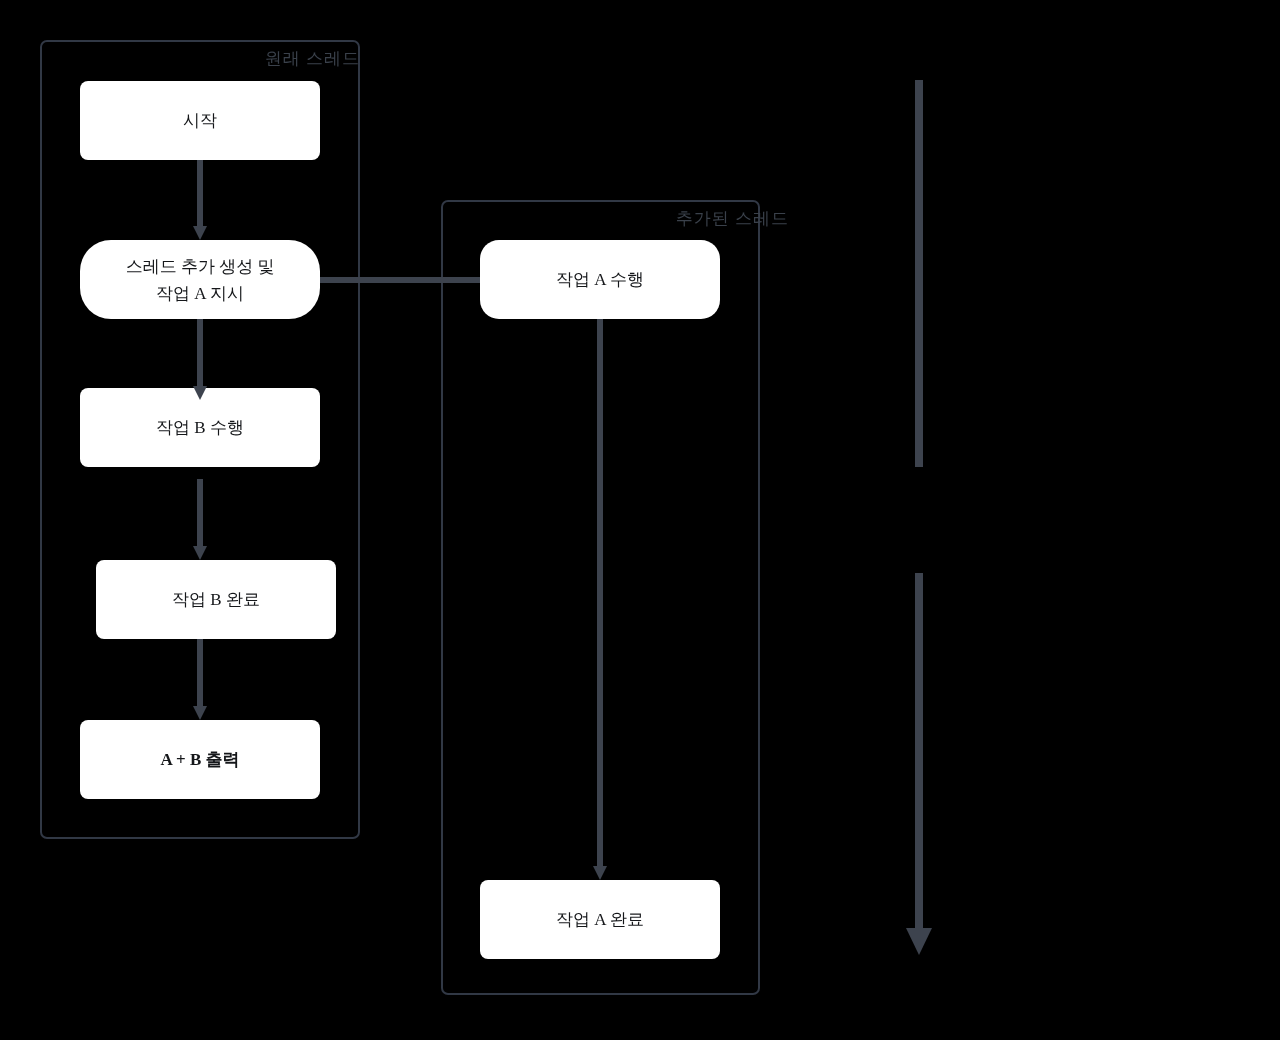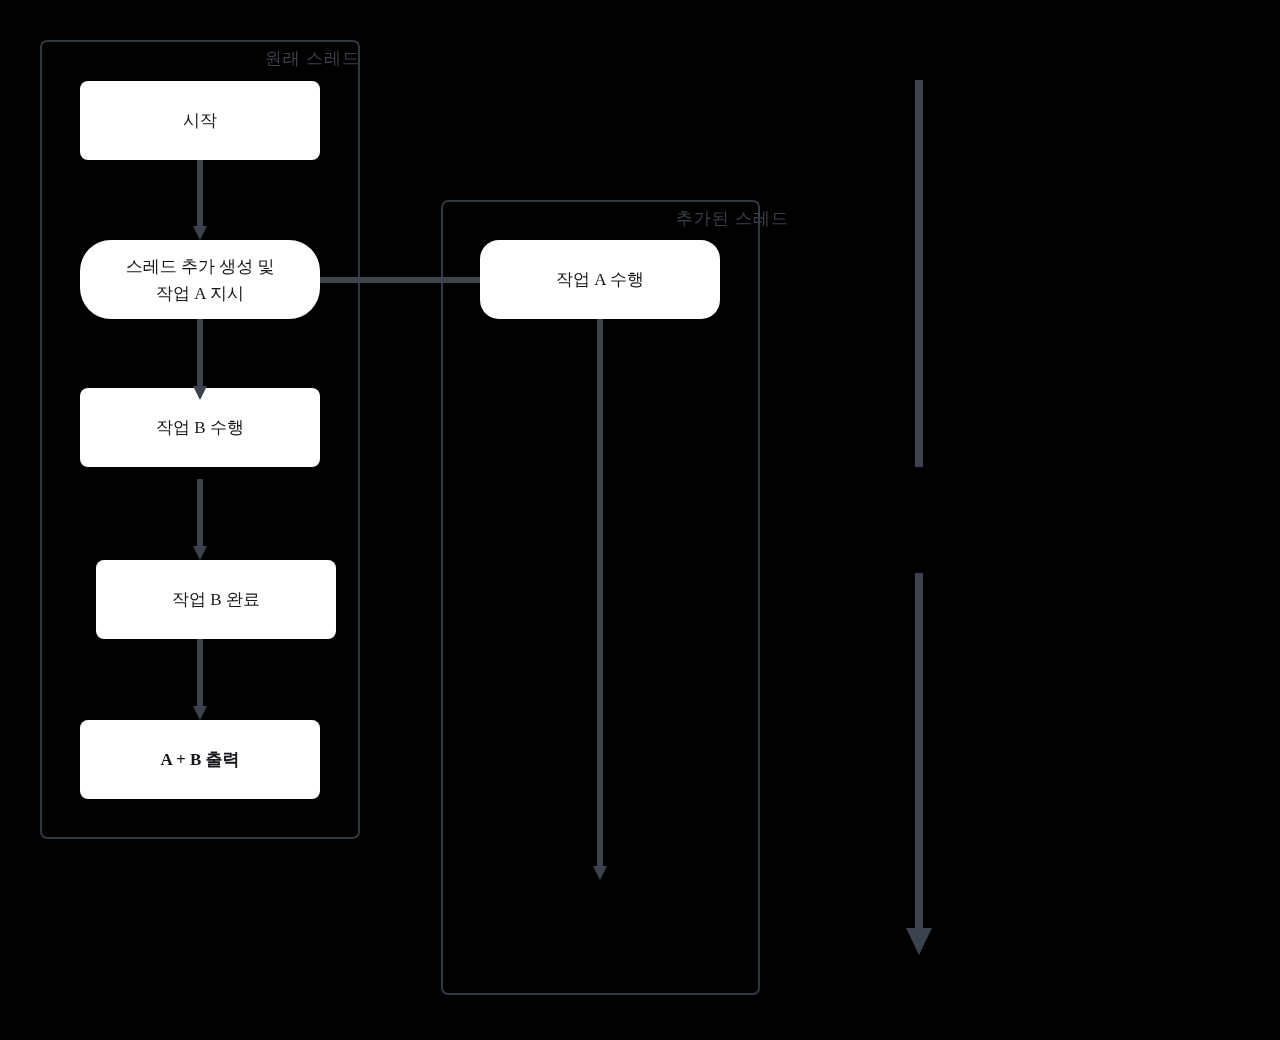--- a/index.html
+++ b/index.html
@@ -80,20 +80,21 @@
   <div class="head-down" style="left:193px;top:546px;"></div>
 
   <div class="shaft-v" style="left:197px;top:639px;height:67px;"></div>
   <div class="head-down" style="left:193px;top:706px;"></div>
 
   <div class="frame" style="left:441px;top:200px;width:319px;height:795px;"></div>
   <div class="frame-title" style="left:441px;top:207px;width:348px;">추가된 스레드</div>
 
   <div class="node" style="left:480px;top:240px;border-radius:19px;">작업 A 수행</div>
 
+  <div class="node" style="left:480px;top:880px;">작업 A 완료</div>
 
   <div class="shaft-h" style="left:320px;top:277px;width:160px;"></div>
 
   <div class="shaft-v" style="left:597px;top:319px;height:547px;"></div>
   <div class="head-down" style="left:593px;top:866px;"></div>
 
   <div class="tl-shaft" style="top:80px;height:387px;"></div>
   <div class="tl-shaft" style="top:573px;height:355px;"></div>
   <div class="tl-head" style="top:928px;"></div>
 

